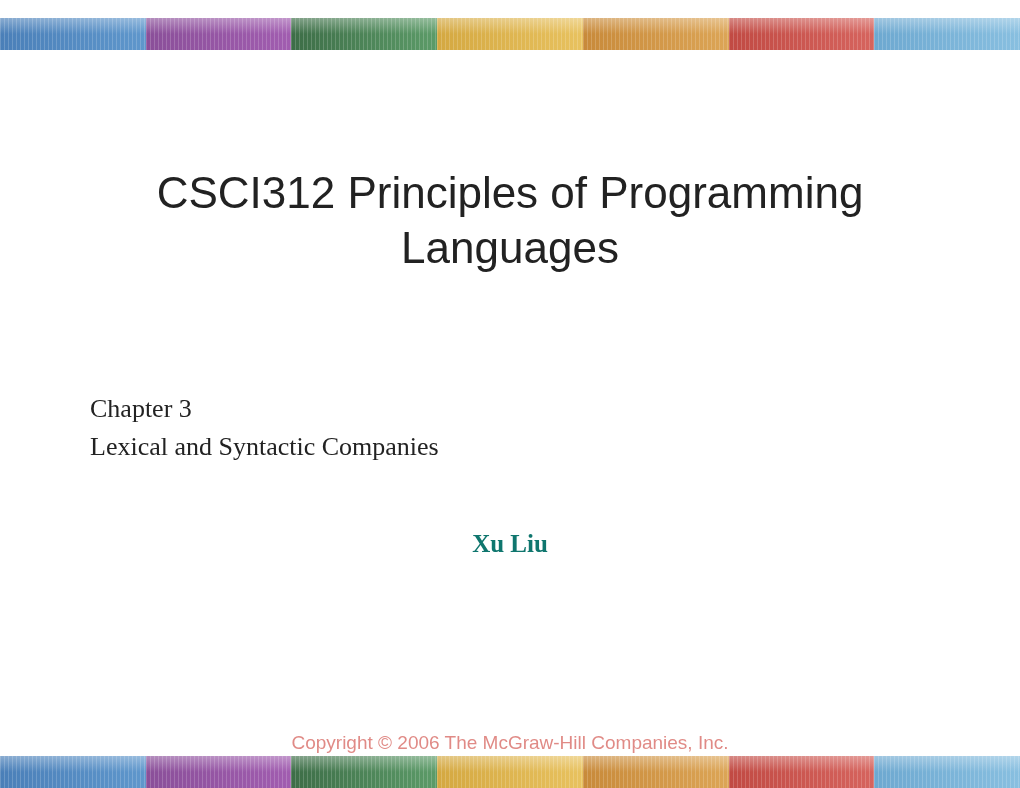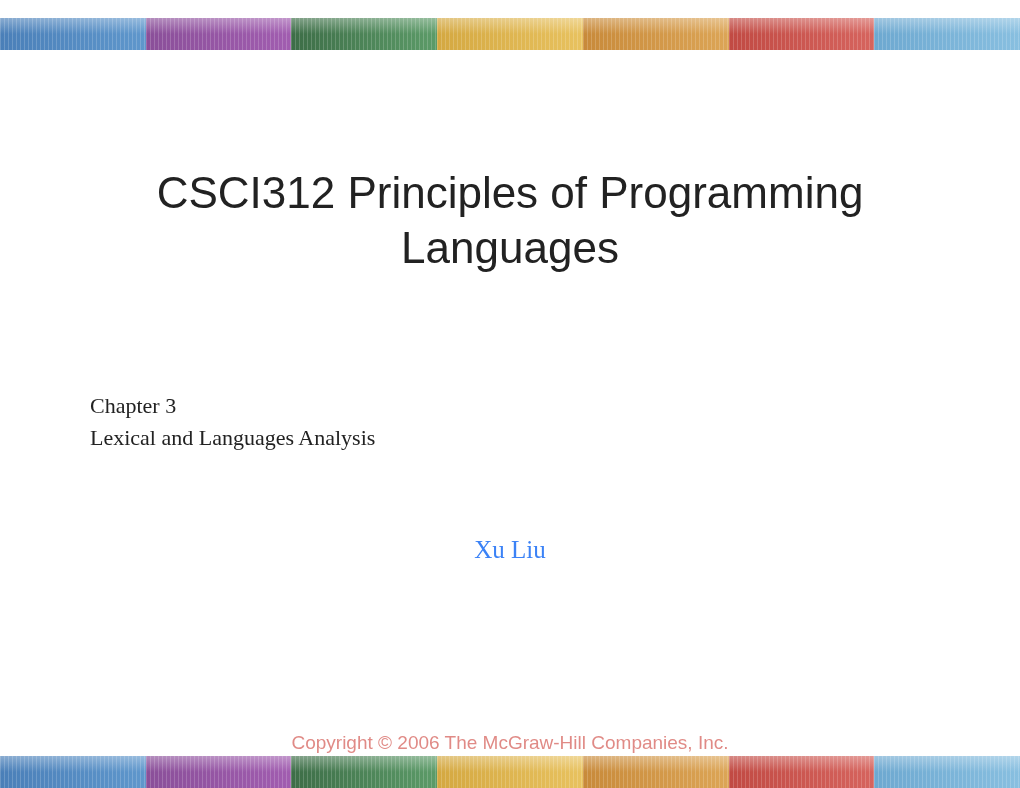--- a/index.html
+++ b/index.html
@@ -81,31 +81,31 @@
       font-family: Tahoma, Verdana, Arial, sans-serif;
       font-size: 44px;
       font-weight: normal;
       color: #222;
       margin-top: 115px;
       line-height: 1.25;
     }
     .chapter-block {
       margin-top: 115px;
       font-family: 'Times New Roman', Times, serif;
-      font-size: 22px;
+      font-size: 26px;
       color: #222;
       line-height: 1.45;
     }
     .author {
       text-align: center;
       font-family: 'Times New Roman', Times, serif;
       font-size: 25px;
-      font-weight: normal;
-      color: #3b82f6;
-      margin-top: 82px;
+      font-weight: bold;
+      color: #0f766e;
+      margin-top: 65px;
     }
     .copyright {
       position: absolute;
       bottom: 34px;
       left: 0;
       right: 0;
       text-align: center;
       font-family: Arial, sans-serif;
       font-size: 19px;
       color: #d6645e;
@@ -123,21 +123,21 @@
     <div class="gradient-segment seg4"></div>
     <div class="gradient-segment seg5"></div>
     <div class="gradient-segment seg6"></div>
     <div class="gradient-segment seg7"></div>
   </div>
 
   <div class="content">
     <h1 class="title">CSCI312 Principles of Programming Languages</h1>
     <div class="chapter-block">
       <div>Chapter 3</div>
-      <div>Lexical and Languages Analysis</div>
+      <div>Lexical and Syntactic Companies</div>
     </div>
     <div class="author">Xu Liu</div>
   </div>
 
   <div class="copyright">Copyright © 2006 The McGraw-Hill Companies, Inc.</div>
 
   <div class="bottom-bar">
     <div class="gradient-segment seg1"></div>
     <div class="gradient-segment seg2"></div>
     <div class="gradient-segment seg3"></div>

